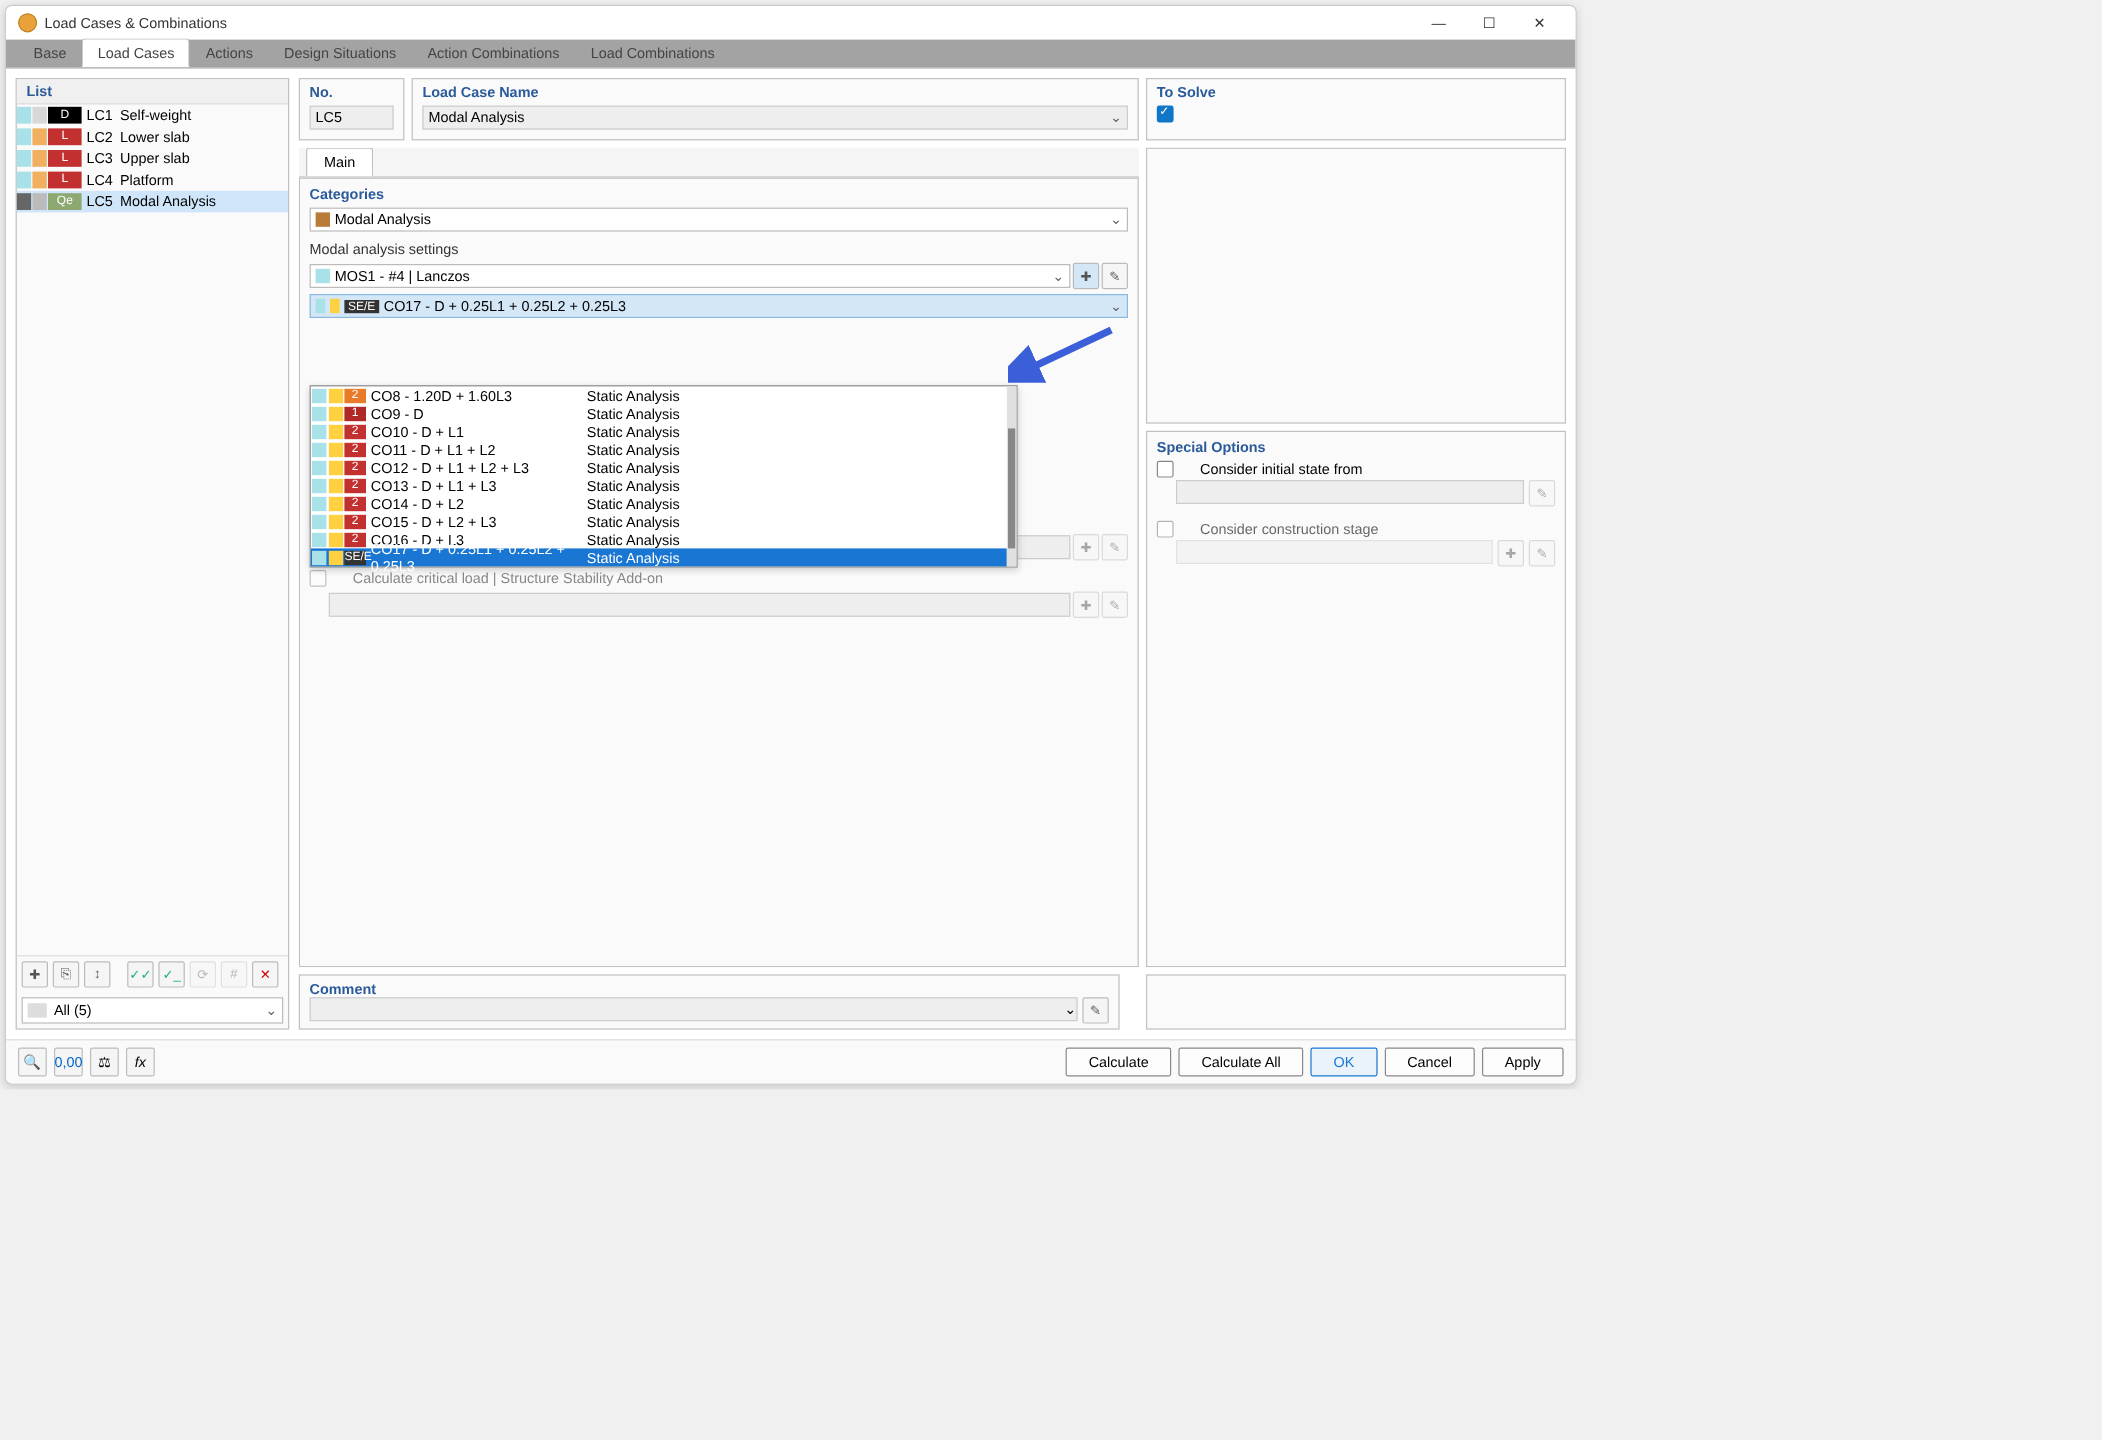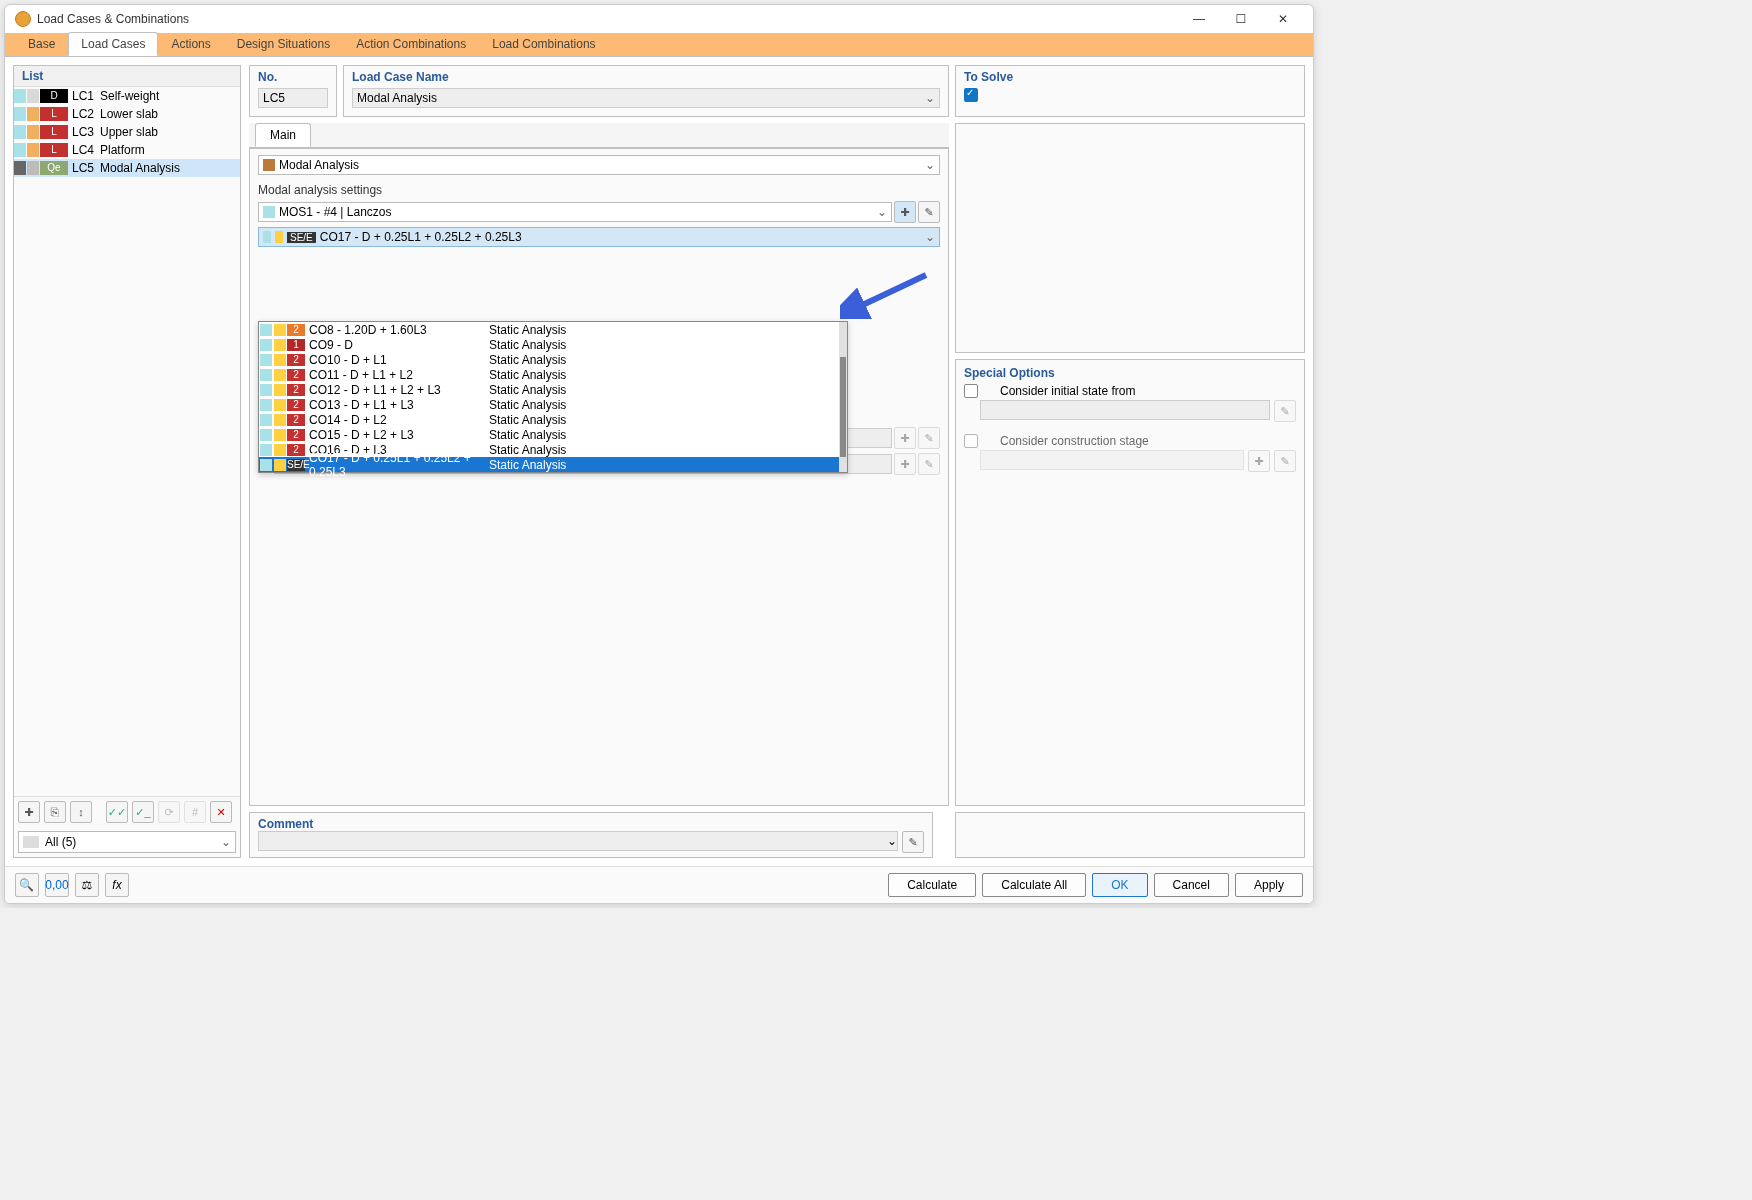--- a/index.html
+++ b/index.html
@@ -3,21 +3,21 @@
 <meta charset="utf-8">
 <style>
 * { box-sizing: border-box; font-family: 'Segoe UI', Tahoma, sans-serif; font-size: 12px; }
 body { margin: 0; background: #f0f0f0; padding: 4px; }
 .window { background: #fff; border: 1px solid #ccc; border-radius: 6px; width: 1310px; height: 900px; display: flex; flex-direction: column; overflow: hidden; box-shadow: 0 2px 8px rgba(0,0,0,0.15); }
 .titlebar { display: flex; align-items: center; padding: 4px 10px; height: 28px; }
 .titlebar .icon { width: 16px; height: 16px; background: #e8a23a; border-radius: 50%; margin-right: 6px; border: 1px solid #c28020; }
 .titlebar .title { flex: 1; color: #333; }
 .titlebar .winbtns { display: flex; gap: 2px; }
 .titlebar .winbtn { width: 40px; height: 24px; display: flex; align-items: center; justify-content: center; color: #333; }
-.tabbar { display: flex; border-bottom: 1px solid #c0c0c0; padding: 0 10px; background: #fdba74; height: 24px; align-items: flex-end; }
+.tabbar { display: flex; border-bottom: 1px solid #c0c0c0; padding: 0 10px; background: #a3a3a3; height: 24px; align-items: flex-end; }
 .tab { padding: 4px 12px; color: #444; cursor: pointer; border: 1px solid transparent; }
 .tab.active { background: #fff; border: 1px solid #c0c0c0; border-bottom: 1px solid #fff; border-top-left-radius: 3px; border-top-right-radius: 3px; }
 .body { flex: 1; display: flex; padding: 8px; gap: 8px; overflow: hidden; }
 .leftpanel { width: 228px; display: flex; flex-direction: column; border: 1px solid #c0c0c0; background: #fafafa; }
 .panel-header { padding: 3px 8px; color: #2a5a9a; font-weight: bold; border-bottom: 1px solid #ddd; background: #f0f0f0; }
 .lc-list { flex: 1; }
 .lc-row { display: flex; align-items: center; height: 18px; padding: 0; }
 .lc-row.selected { background: #cfe6fa; }
 .lc-chip { width: 12px; height: 14px; margin-right: 1px; }
 .lc-cat { width: 28px; height: 14px; color: #fff; text-align: center; font-size: 10px; line-height: 14px; margin-right: 4px; }
@@ -181,20 +181,21 @@
           <span class="chk"></span>
         </div>
       </div>
 
       <div class="mainrow">
         <div style="flex:1;display:flex;flex-direction:column;">
           <div class="subtabbar">
             <div class="subtab">Main</div>
           </div>
           <div class="maincol">
+            <div class="section-title">Categories</div>
             <div class="drop">
               <div class="sw" style="background:#b97a3a"></div>
               <div class="txt">Modal Analysis</div>
               <div class="chev">⌄</div>
             </div>
 
             <div class="field-label">Modal analysis settings</div>
             <div style="display:flex;align-items:center;">
               <div class="drop" style="flex:1">
                 <div class="sw" style="background:#a8e2e8"></div>
@@ -307,20 +308,24 @@
             <div class="checkbox-row">
               <span class="chk-empty" style="opacity:.5"></span>
               <span style="color:#888">Structure modification</span>
             </div>
             <div style="display:flex;align-items:center;gap:2px">
               <div class="below-drop"></div>
               <div class="tbtn" style="opacity:.5">✚</div>
               <div class="tbtn" style="opacity:.5">✎</div>
             </div>
 
+            <div class="checkbox-row">
+              <span class="chk-empty" style="opacity:.5"></span>
+              <span style="color:#888">Calculate critical load | Structure Stability Add-on</span>
+            </div>
             <div style="display:flex;align-items:center;gap:2px">
               <div class="below-drop"></div>
               <div class="tbtn" style="opacity:.5">✚</div>
               <div class="tbtn" style="opacity:.5">✎</div>
             </div>
 
             <div style="flex:1"></div>
           </div>
         </div>
 

